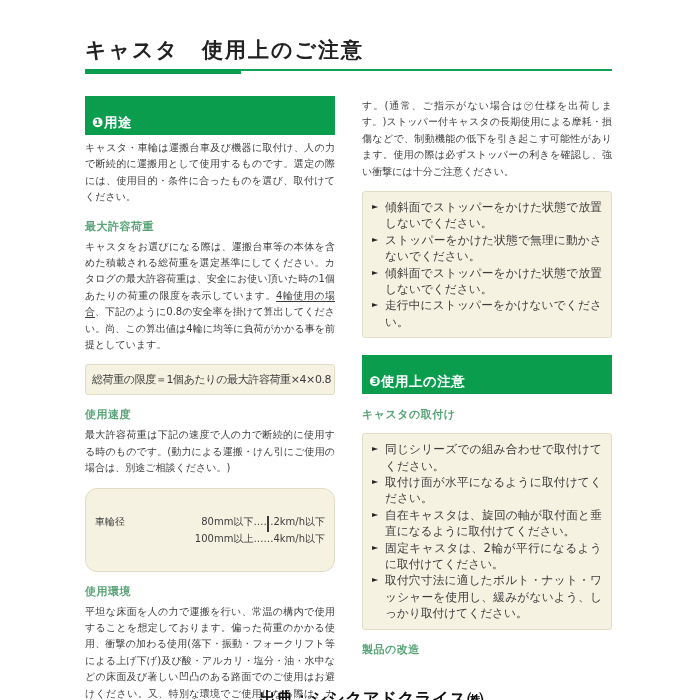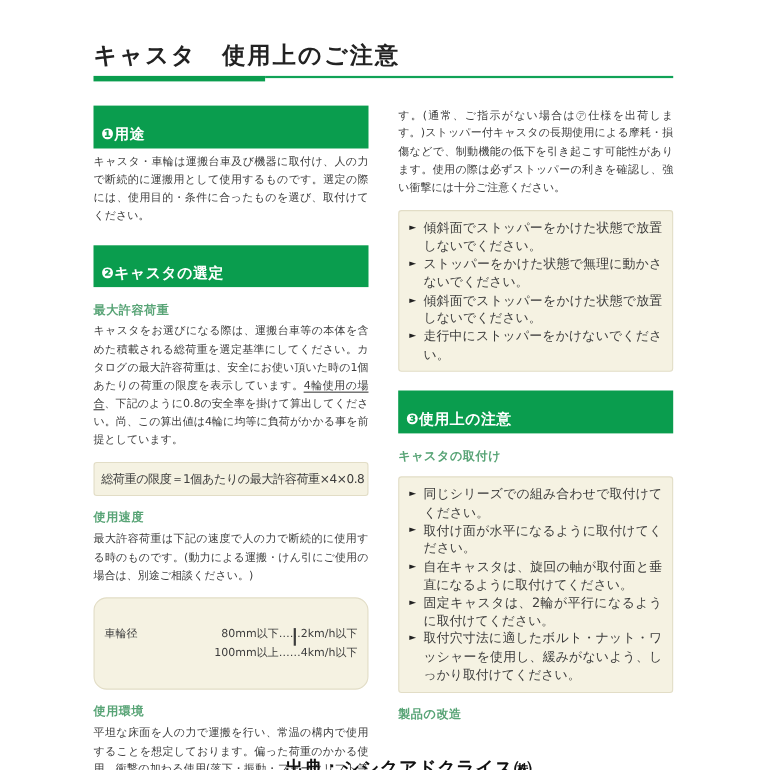--- a/index.html
+++ b/index.html
@@ -80,21 +80,20 @@
     <div class="thin"></div>
   </div>
 
   <div class="columns">
 
     <div class="col">
 
       <div class="sec-header">❶用途</div>
       <p class="body-text">キャスタ・車輪は運搬台車及び機器に取付け、人の力で断続的に運搬用として使用するものです。選定の際には、使用目的・条件に合ったものを選び、取付けてください。</p>
 
-      <div class="sec-header gap-lg">❷キャスタの選定</div>
 
       <div class="subhead">最大許容荷重</div>
       <p class="body-text"><span>キャスタをお選びになる際は、運搬台車等の本体を含めた積載される総荷重を選定基準にしてください。カタログの最大許容荷重は、安全にお使い頂いた時の1個あたりの荷重の限度を表示しています。</span><span class="underline">4輪使用の場合</span><span>、下記のように0.8の安全率を掛けて算出してください。尚、この算出値は4輪に均等に負荷がかかる事を前提としています。</span></p>
 
       <div class="note-box formula-box">総荷重の限度＝1個あたりの最大許容荷重×4×0.8</div>
 
       <div class="subhead gap-md">使用速度</div>
       <p class="body-text">最大許容荷重は下記の速度で人の力で断続的に使用する時のものです。(動力による運搬・けん引にご使用の場合は、別途ご相談ください。)</p>
 
       <div class="note-box wheel-box">

